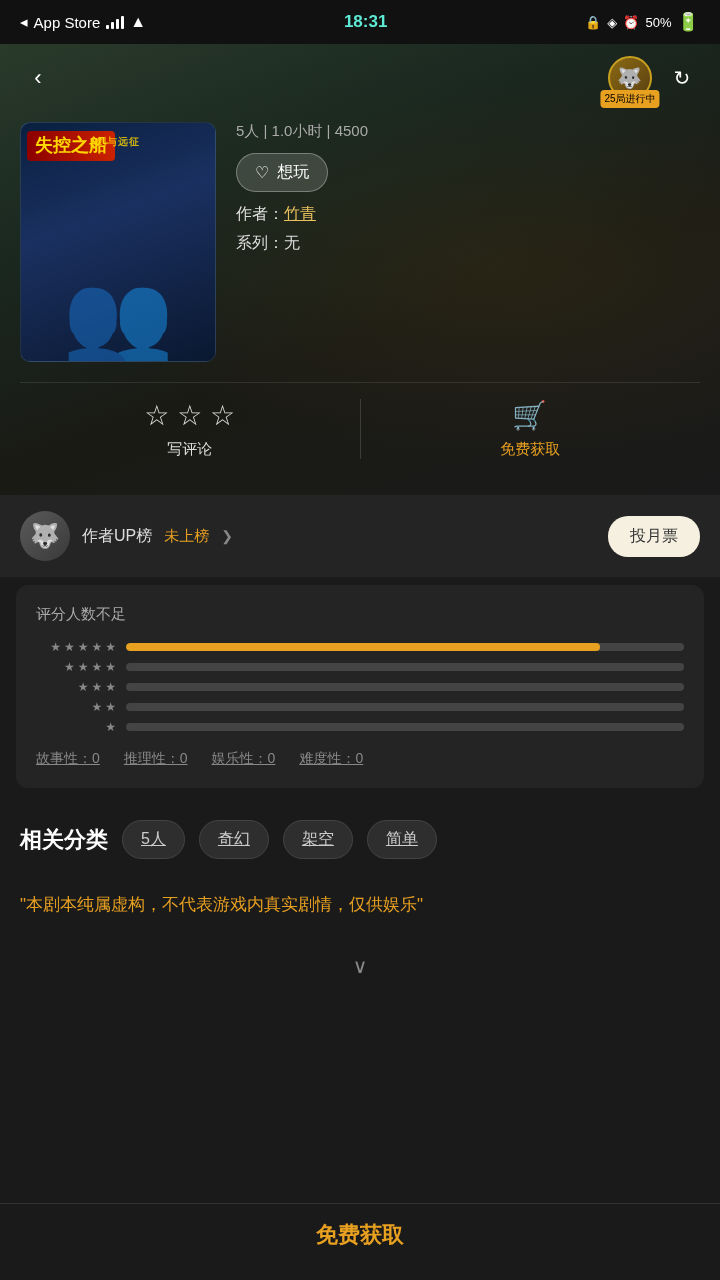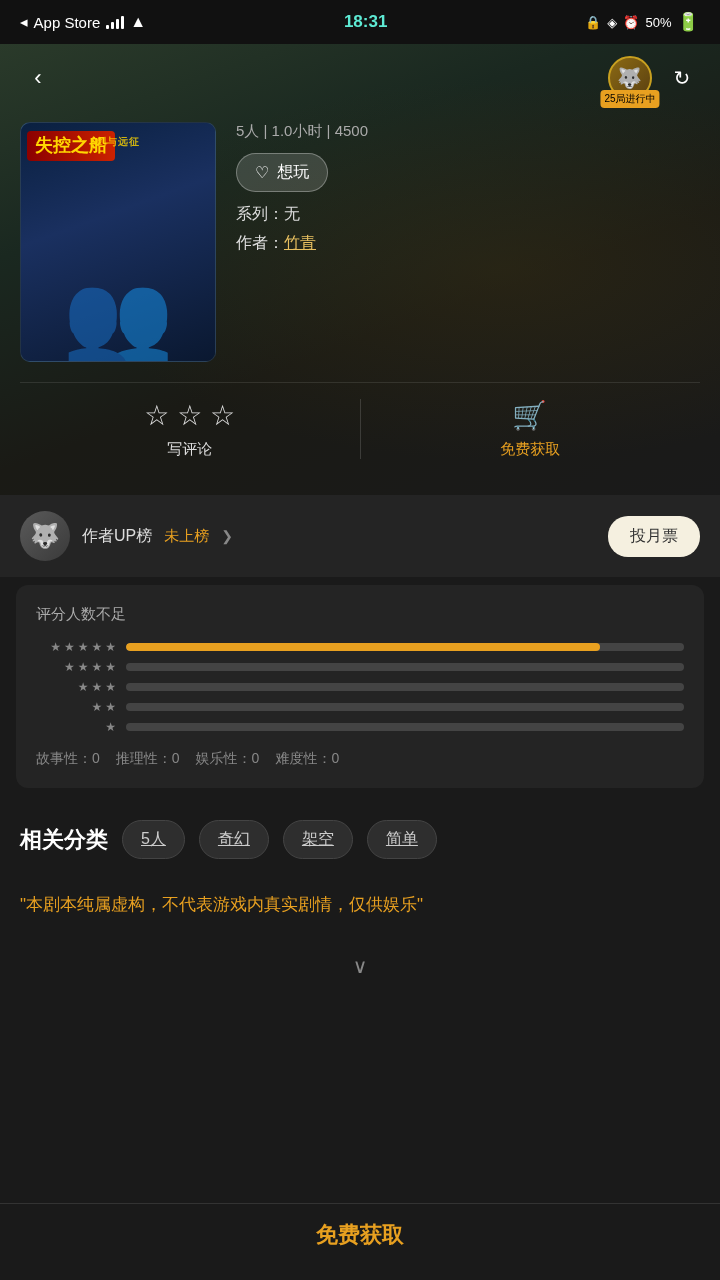--- a/index.html
+++ b/index.html
@@ -331,24 +331,25 @@
       border-radius: 4px;
       overflow: hidden;
     }
     .bar-fill {
       height: 100%;
       border-radius: 4px;
       background: #E8A020;
     }
     .rating-labels {
       display: flex;
-      gap: 16px;
+      gap: 24px;
       margin-top: 16px;
       font-size: 14px;
       color: #888;
+      text-decoration: underline;
     }
 
     
     .tags-section {
       padding: 16px 20px;
       display: flex;
       align-items: center;
       gap: 14px;
       flex-wrap: wrap;
     }
@@ -478,24 +479,24 @@
     </div>
 
     <div class="game-details">
       <div class="game-meta">5人 | 1.0小时 | 4500</div>
       <div class="wishlist-btn">
         <span>♡</span>
         <span>想玩</span>
       </div>
       <div class="author-row">
         <div class="author-line">
-          <span>系列：</span><span>无</span>
+          <span>作者：</span><span class="author-name">竹青</span>
         </div>
         <div class="author-line">
-          <span>作者：</span><span class="author-name">竹青</span>
+          <span>系列：</span><span>无</span>
         </div>
       </div>
     </div>
   </div>
 
   <div class="action-bar">
     <div class="action-item">
       <div class="action-icon">☆ ☆ ☆</div>
       <div class="action-label">写评论</div>
     </div>

